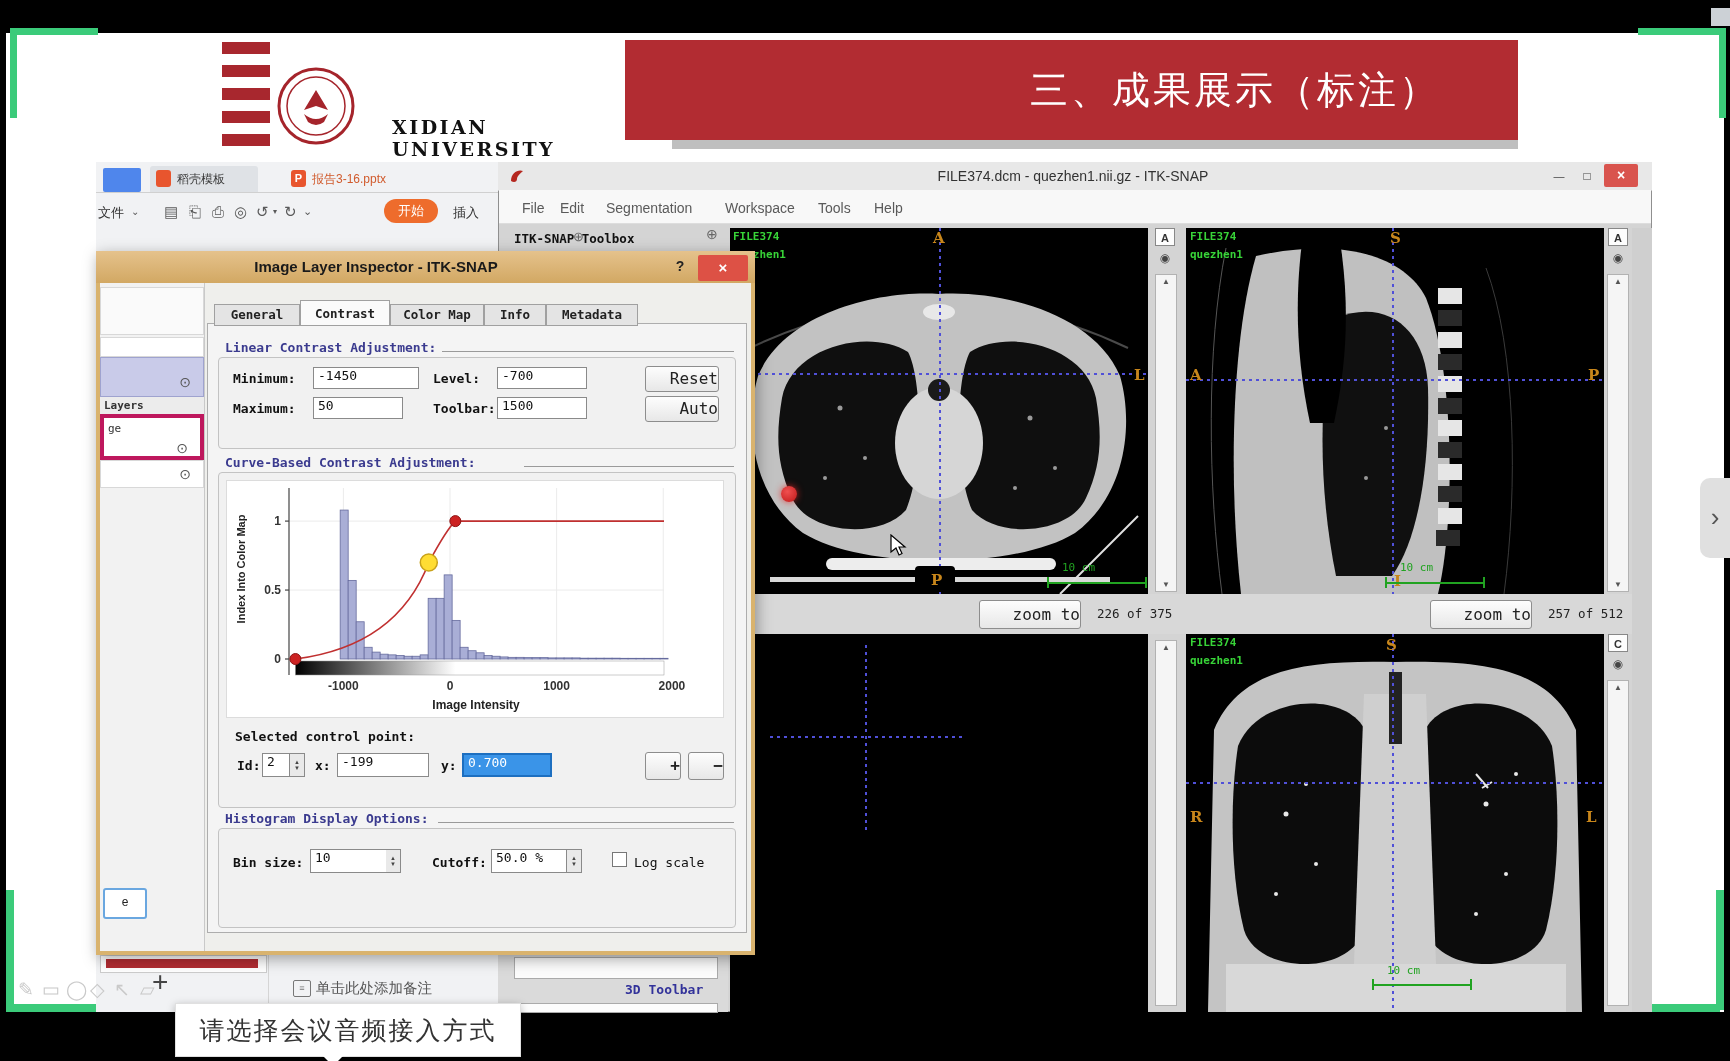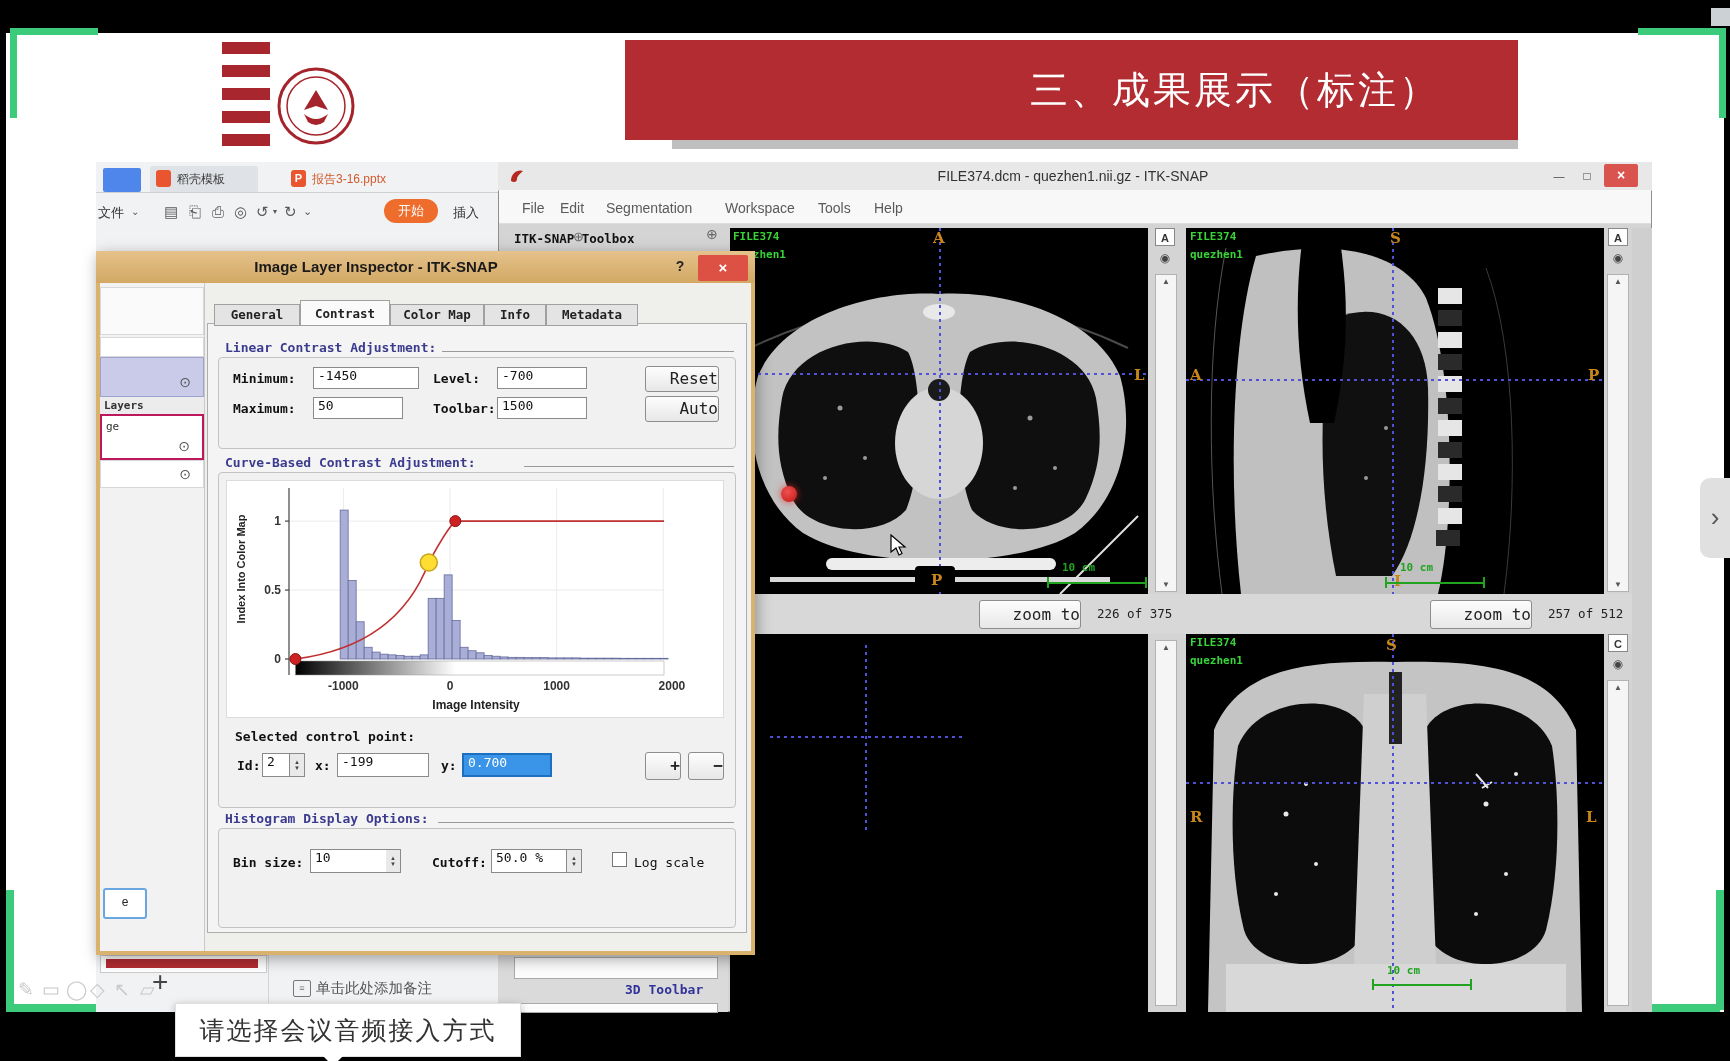--- a/index.html
+++ b/index.html
@@ -10,21 +10,21 @@
   .serif{font-family:"DejaVu Serif",serif;}
   .slide{background:#fff;}
   .bracket{background:#3bcB7a;}
   .stripe{background:#a8272e;}
   .banner{background:#b22c32;}
   .banner-shadow{background:#bfbfbf;}
   .view{background:#000;overflow:hidden;}
   .strip{background:#d4d4d4;}
   .vlabel{font-family:"DejaVu Sans Mono",monospace;font-weight:700;font-size:11px;color:#38d438;}
   .orient{font-family:"DejaVu Serif",serif;font-weight:700;font-size:15px;color:#c8861b;}
-  .scaletxt{font-family:"DejaVu Sans Mono",monospace;font-size:11px;color:#21a321;font-weight:700;}
+  .scaletxt{font-family:"DejaVu Sans Mono",monospace;font-size:11px;color:#21a321;font-weight:400;}
   .scaleline{background:#21a321;}
   .dotv{width:2px;background-image:repeating-linear-gradient(#5050d8 0 3px,transparent 3px 7px);}
   .doth{height:2px;background-image:repeating-linear-gradient(90deg,#5050d8 0 3px,transparent 3px 7px);}
   .btn{background:linear-gradient(#fdfdfd,#e7e7e7);border:1px solid #8d8d8d;border-radius:3px;
        font-family:"DejaVu Sans Mono",monospace;font-size:16px;color:#222;text-align:right;cursor:default;}
   .fld{background:#fff;border:1px solid #8a8a8a;font-family:"DejaVu Sans Mono",monospace;
        font-size:13px;color:#111;padding-left:4px;box-sizing:border-box;}
   .fld.sel{background:#3a94e8;color:#fff;border:2px solid #1d6fc0;}
   .flbl{font-family:"DejaVu Sans Mono",monospace;font-weight:600;font-size:13px;color:#111;}
   .ghead{font-family:"DejaVu Sans Mono",monospace;font-weight:700;font-size:13px;color:#3b3b8f;white-space:nowrap;}
@@ -68,20 +68,21 @@
   <div class="abs stripe" style="left:222px;top:88px;width:48px;height:12px;"></div>
   <div class="abs stripe" style="left:222px;top:111px;width:48px;height:12px;"></div>
   <div class="abs stripe" style="left:222px;top:134px;width:48px;height:12px;"></div>
 
   <svg class="abs" style="left:276px;top:64px;" width="80" height="84" viewBox="0 0 80 84">
     <circle cx="40" cy="42" r="37" fill="#fff" stroke="#a5242b" stroke-width="3"></circle>
     <circle cx="40" cy="42" r="29" fill="none" stroke="#a5242b" stroke-width="1.5"></circle>
     <path d="M40,26 L52,46 L40,42 L28,46 Z" fill="#a5242b"></path>
     <path d="M28,50 Q40,60 52,50 L48,58 Q40,64 32,58 Z" fill="#a5242b"></path>
   </svg>
+  <div class="abs serif" style="left:392px;top:116px;width:260px;font-size:19px;font-weight:700;color:#111;letter-spacing:2.5px;">XIDIAN UNIVERSITY</div>
 
   <div class="abs banner" style="left:625px;top:40px;width:893px;height:100px;"></div>
   <div class="abs banner-shadow" style="left:672px;top:140px;width:846px;height:9px;"></div>
   <div class="abs" style="left:980px;top:62px;width:510px;height:56px;line-height:56px;text-align:center;font-size:38px;color:#fff;letter-spacing:3px;">三、成果展示（标注）</div>
 
   <div class="abs" style="left:96px;top:162px;width:402px;height:850px;background:#f1f2f4;"></div>
   <div class="abs" style="left:103px;top:168px;width:38px;height:24px;background:#4f86ec;border-radius:2px;"></div>
   <div class="abs" style="left:150px;top:166px;width:108px;height:26px;background:#dfe2e6;border-radius:3px 3px 0 0;">
     <span class="abs" style="left:6px;top:4px;width:15px;height:17px;background:#e8552e;border-radius:3px;"></span>
     <span class="abs" style="left:27px;top:5px;font-size:12px;color:#3a3a3a;">稻壳模板</span>
@@ -295,21 +296,21 @@
 
   <div class="abs" style="left:100px;top:283px;width:104px;height:668px;background:#f2f2f2;border-right:1px solid #c9c9c9;"></div>
   <div class="abs" style="left:100px;top:287px;width:104px;height:48px;background:#fafafa;border:1px solid #d8d8d8;box-sizing:border-box;"></div>
   <div class="abs" style="left:100px;top:337px;width:104px;height:20px;background:#fff;border:1px solid #d8d8d8;box-sizing:border-box;"></div>
   <div class="abs" style="left:100px;top:357px;width:104px;height:40px;background:#c9cbe9;border:1px solid #9fa3cf;box-sizing:border-box;">
     <span style="position:absolute;right:12px;top:16px;font-size:14px;color:#555;">⊙</span>
   </div>
   <div class="abs" style="left:100px;top:397px;width:104px;height:17px;background:#ececec;">
     <span class="mono" style="position:absolute;left:4px;top:2px;font-size:11px;font-weight:700;color:#333;">Layers</span>
   </div>
-  <div class="abs" style="left:100px;top:414px;width:104px;height:46px;background:#fff;border:2px solid #be185d;box-sizing:border-box;">
+  <div class="abs" style="left:100px;top:414px;width:104px;height:46px;background:#fff;border:4px solid #be185d;box-sizing:border-box;">
     <span class="mono" style="position:absolute;left:4px;top:4px;font-size:11px;color:#333;">ge</span>
     <span style="position:absolute;right:12px;top:22px;font-size:14px;color:#555;">⊙</span>
   </div>
   <div class="abs" style="left:100px;top:460px;width:104px;height:28px;background:#fff;border:1px solid #d8d8d8;box-sizing:border-box;">
     <span style="position:absolute;right:12px;top:5px;font-size:14px;color:#555;">⊙</span>
   </div>
   <div class="abs" style="left:103px;top:888px;width:40px;height:27px;background:#fff;border:2px solid #6aa7e0;border-radius:3px;font-size:12px;text-align:center;line-height:25px;color:#222;">e</div>
 
   <div class="abs" style="left:207px;top:323px;width:540px;height:610px;background:#f4f4f4;border:1px solid #adadad;box-sizing:border-box;"></div>
   <div class="dtab" style="left:214px;width:84px;">General</div>

